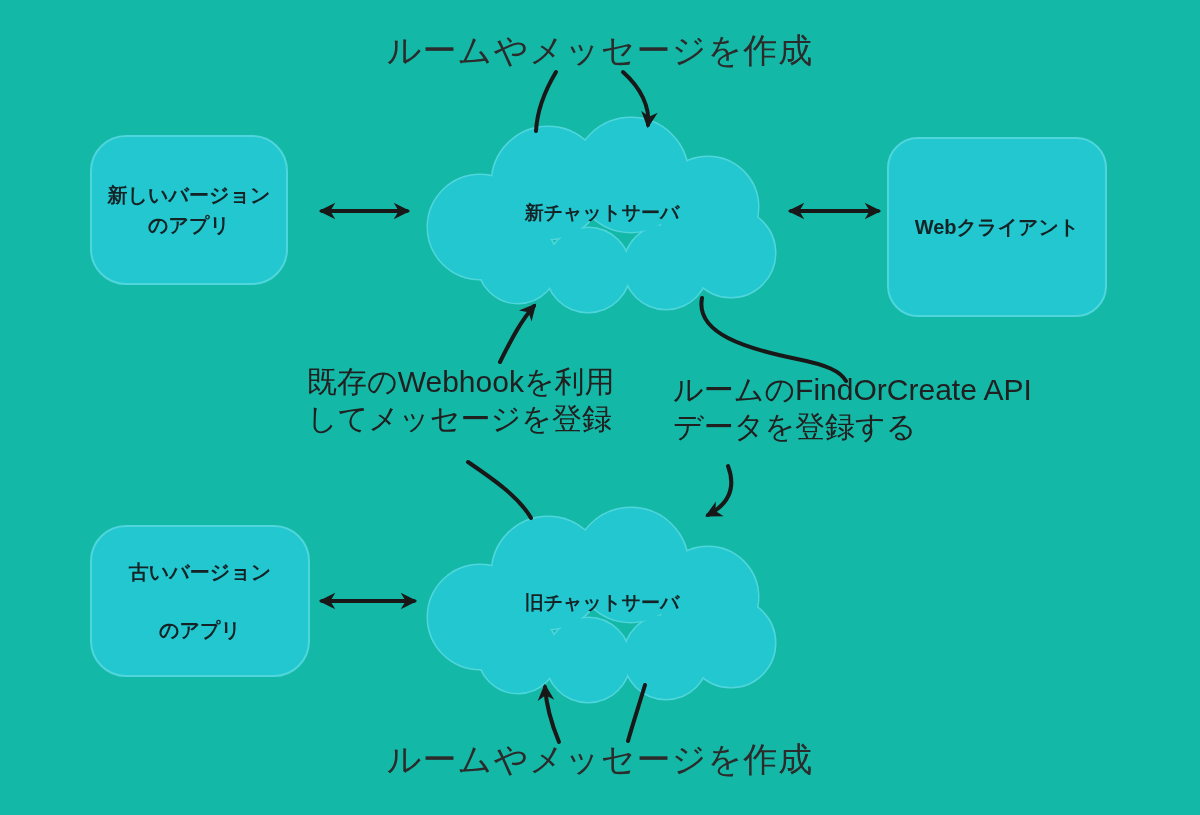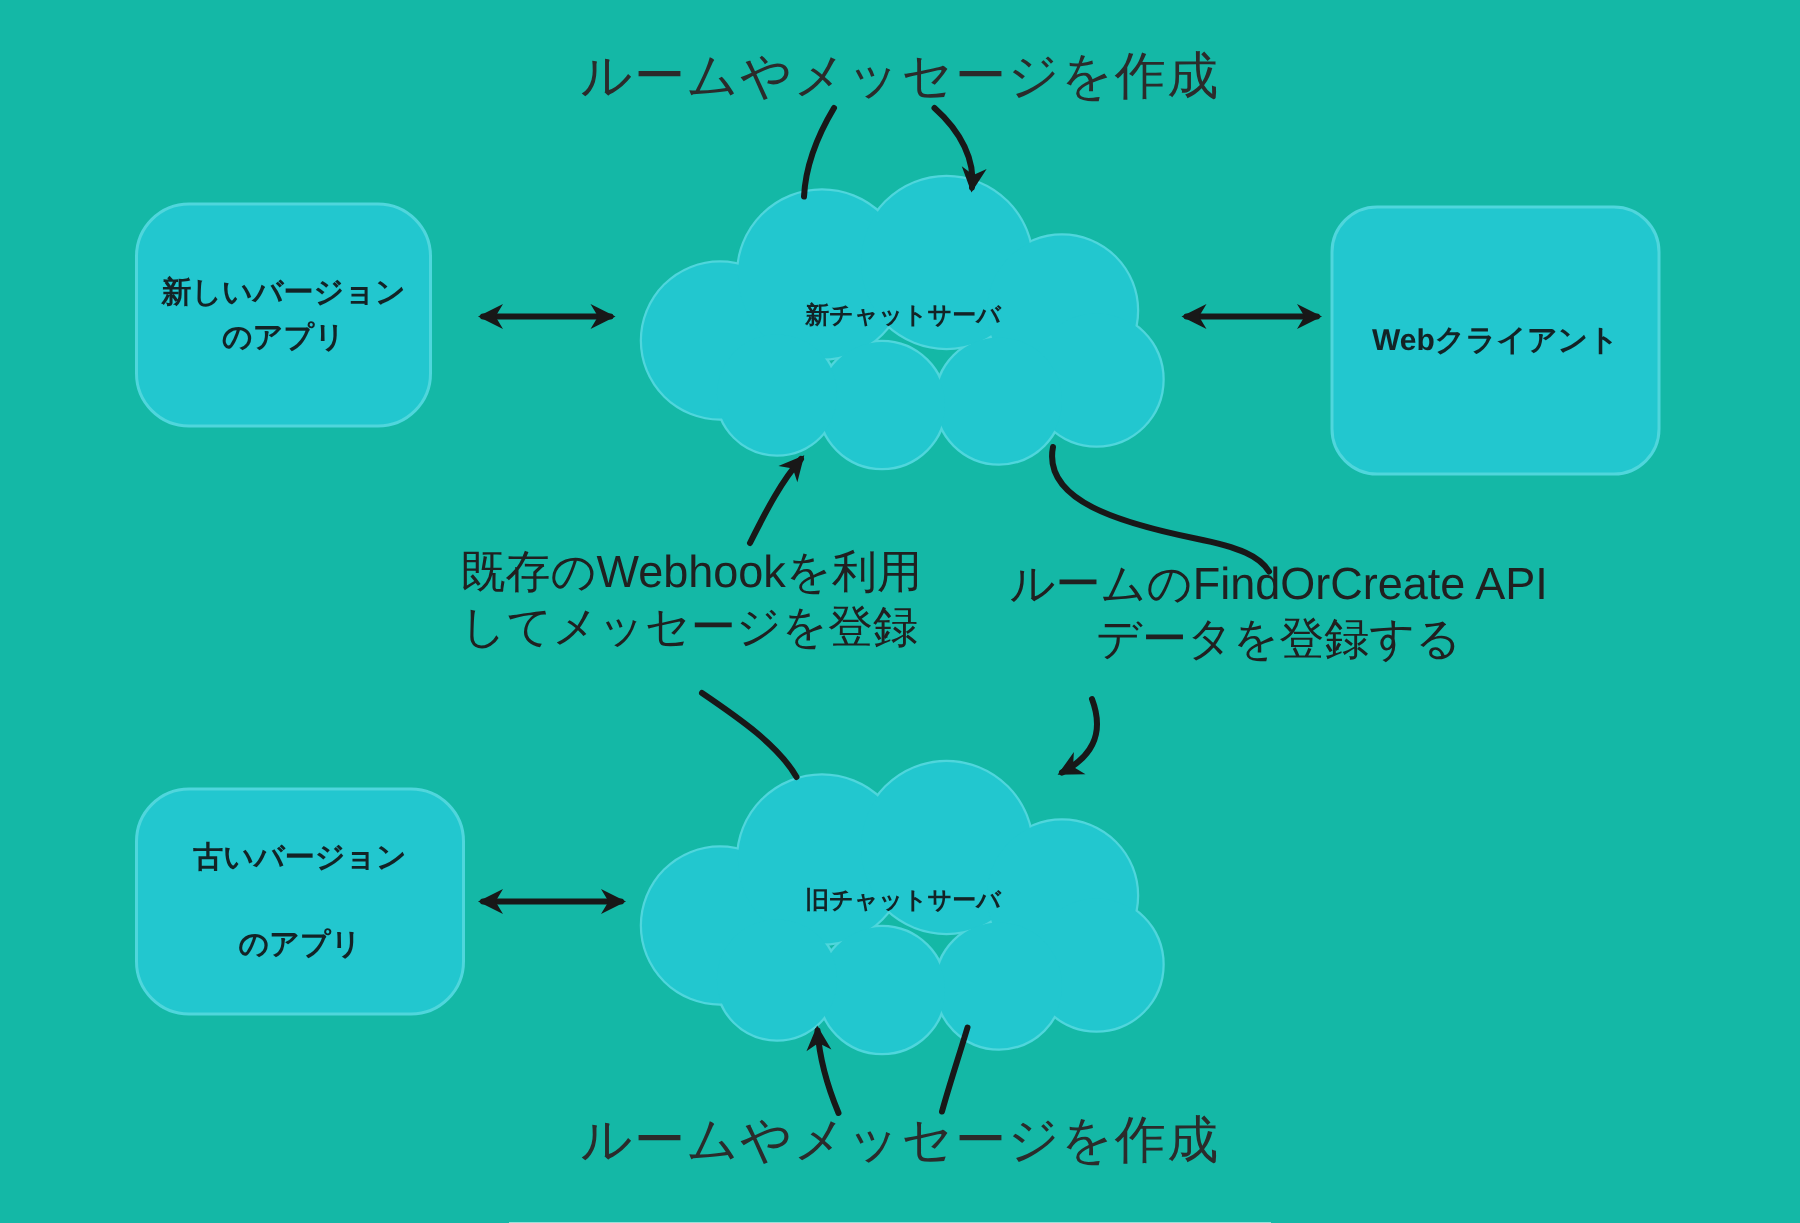--- a/index.html
+++ b/index.html
@@ -20,30 +20,30 @@
     border:2px solid var(--shape-border);border-radius:36px;
     display:flex;flex-direction:column;align-items:center;justify-content:center;
     color:var(--shape-text);font-weight:bold;font-size:20px;line-height:30px;
     text-align:center;box-sizing:border-box;
   }
   .box-new-app{left:90px;top:135px;width:198px;height:150px;}
   .box-web-client{left:887px;top:137px;width:220px;height:180px;border-radius:31px;}
   .box-old-app{left:90px;top:525px;width:220px;height:152px;gap:28px;}
   .cloud-label{
     position:absolute;width:300px;text-align:center;
-    color:var(--shape-text);font-weight:bold;font-size:16px;
+    color:var(--shape-text);font-weight:bold;font-size:19px;
   }
   .cloud-label.new{left:452px;top:200px;}
   .cloud-label.old{left:452px;top:590px;}
   .note{
     position:absolute;color:var(--label-text);
     font-size:30px;line-height:37px;white-space:nowrap;
   }
   .note-webhook{left:307px;top:363px;}
-  .note-api{left:673px;top:371px;text-align:center;}
+  .note-api{left:673px;top:371px;}
   svg.layer{position:absolute;left:0;top:0;}
   .cloud-stroke{fill:var(--shape-fill);stroke:var(--shape-border);stroke-width:3;}
   .cloud-core{fill:var(--shape-fill);}
   .edge{fill:none;stroke:var(--arrow);stroke-width:4;stroke-linecap:round;}
 </style>
 </head>
 <body>
 
 <div class="canvas" style="--shape-fill: #22c7cf; --shape-border: #4fd6dc; --arrow: #181818; --shape-text: #132326; --label-text: #202020; --title-text: #2b2b2b;">
 

